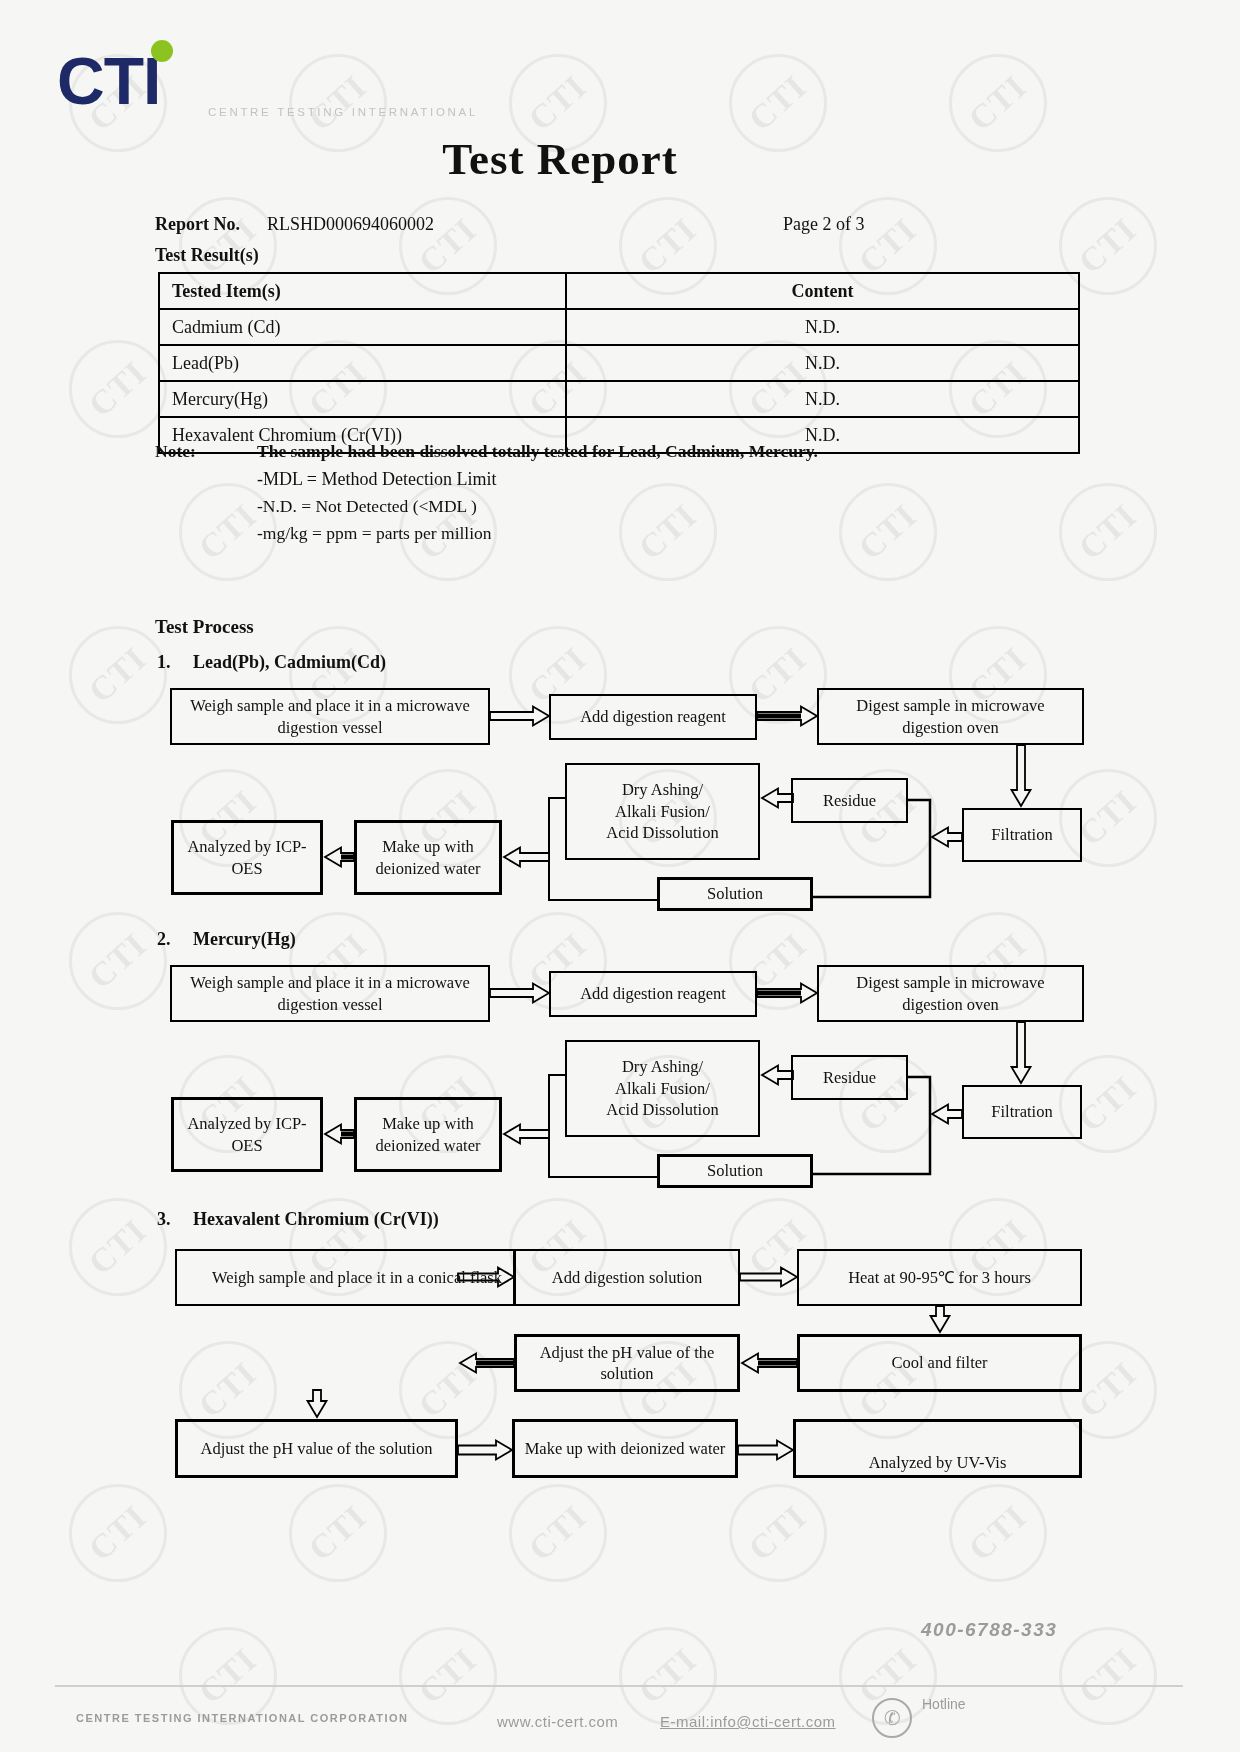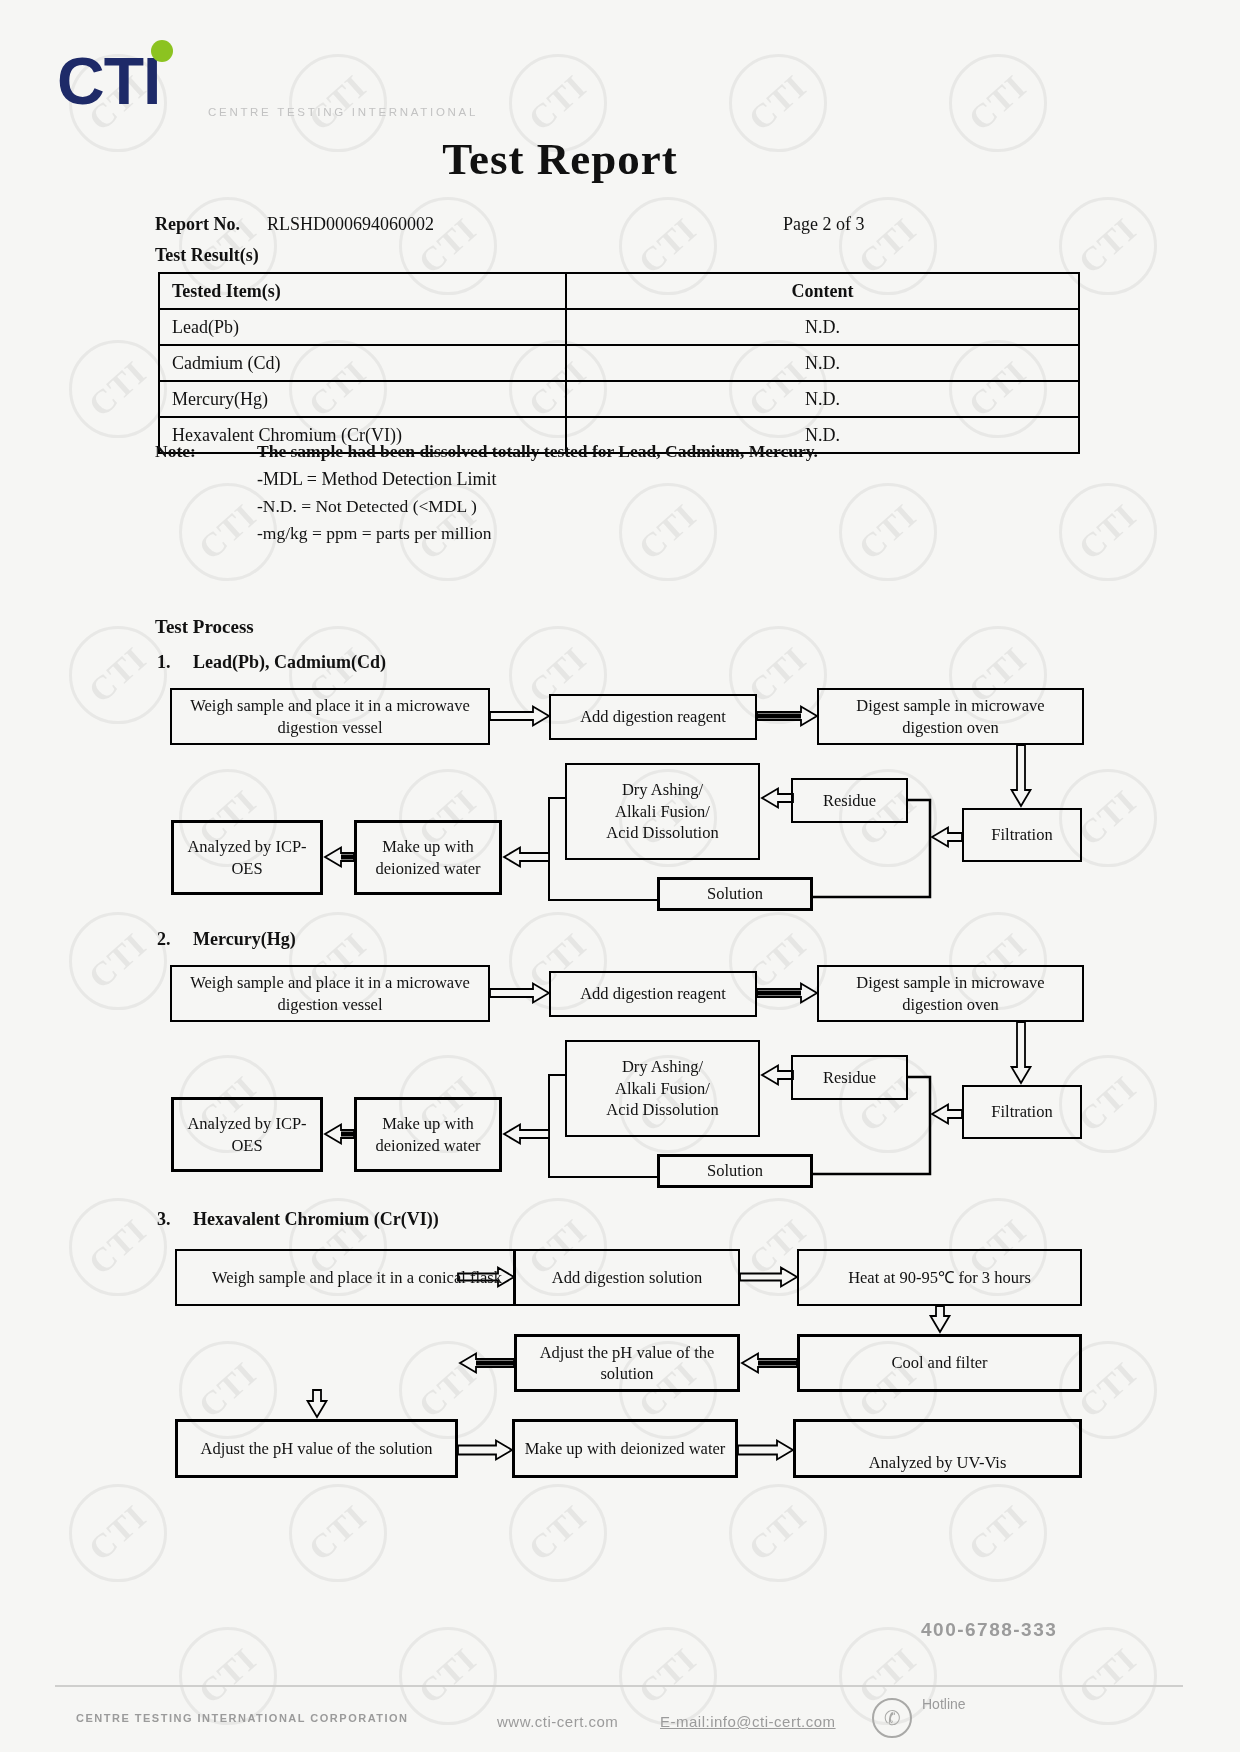--- a/index.html
+++ b/index.html
@@ -297,25 +297,25 @@
       <colgroup>
           <col style="width:407px">
           <col style="width:513px">
         </colgroup>
       <tbody>
           <tr>
         <th>Tested Item(s)</th>
         <th class="c2">Content</th>
       </tr>
       <tr>
-        <td>Lead(Pb)</td>
+        <td>Cadmium (Cd)</td>
         <td class="c2">N.D.</td>
       </tr>
       <tr>
-        <td>Cadmium (Cd)</td>
+        <td>Lead(Pb)</td>
         <td class="c2">N.D.</td>
       </tr>
       <tr>
         <td>Mercury(Hg)</td>
         <td class="c2">N.D.</td>
       </tr>
       <tr>
         <td>Hexavalent Chromium (Cr(VI))</td>
         <td class="c2">N.D.</td>
       </tr>
@@ -426,15 +426,15 @@
     </div>
 
   <div class="foot-line"></div>
   <div class="abs foot b" style="left:76px;top:1712px;font-size:11px;letter-spacing:1.5px;">CENTRE TESTING INTERNATIONAL CORPORATION</div>
   <div class="abs foot" style="left:497px;top:1713px;font-size:15px;letter-spacing:0.5px;">www.cti-cert.com</div>
   <div class="abs foot" style="left:660px;top:1713px;font-size:15px;letter-spacing:0.5px;text-decoration:underline;">E-mail:info@cti-cert.com</div>
   <div class="phone-circle" style="left:872px;top:1698px;">
     <span class="phone-glyph">✆</span>
   </div>
   <div class="abs foot" style="left:922px;top:1696px;font-size:14px;">Hotline</div>
-  <div class="abs foot b" style="left:921px;top:1619px;font-size:19px;letter-spacing:1.5px;">400-6788-333</div>
+  <div class="abs foot b" style="left:921px;top:1619px;font-size:19px;letter-spacing:1.5px;font-style:italic;">400-6788-333</div>
 
 </div>
 
 </body></html>

